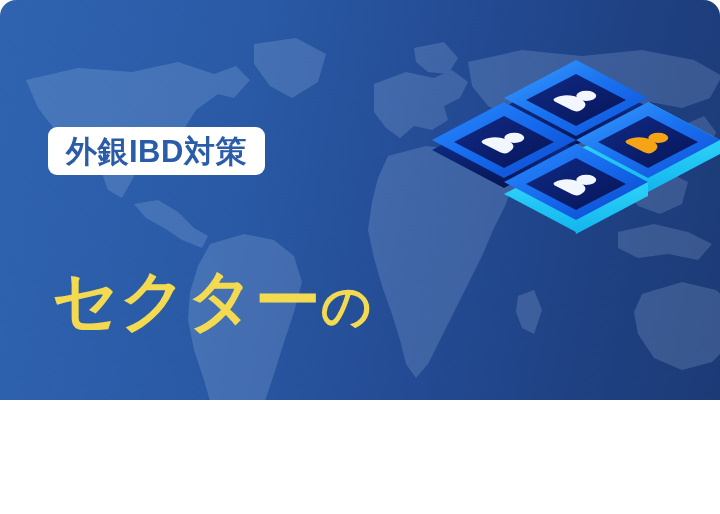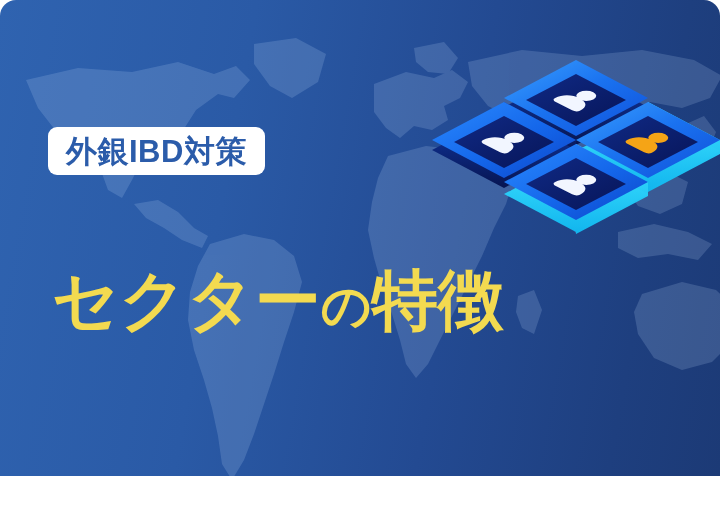--- a/index.html
+++ b/index.html
@@ -11,21 +11,21 @@
   body {
     width: 720px;
     height: 514px;
     overflow: hidden;
     font-family: "Liberation Sans", "DejaVu Sans", sans-serif;
   }
 
   .banner {
     position: relative;
     width: 720px;
-    height: 476px;
+    height: 400px;
     border-radius: 16px 16px 0 0;
     overflow: hidden;
     background: linear-gradient(100deg, #2f63b0 0%, #2a5aa6 32%, #234a92 62%, #1e3f7f 86%, #1c3a76 100%);
   }
 
   
   .map-layer {
     position: absolute;
     inset: 0;
     opacity: 0.17;
@@ -229,16 +229,15 @@
   </div>
 
   <div class="badge">
     <span class="badge-text">外銀IBD対策</span>
   </div>
 
 
   <div class="headline-2">
     <span>セクター</span>
     <span class="small">の</span>
-    <span>特徴</span>
   </div>
 
 </div>
 
 </body></html>

